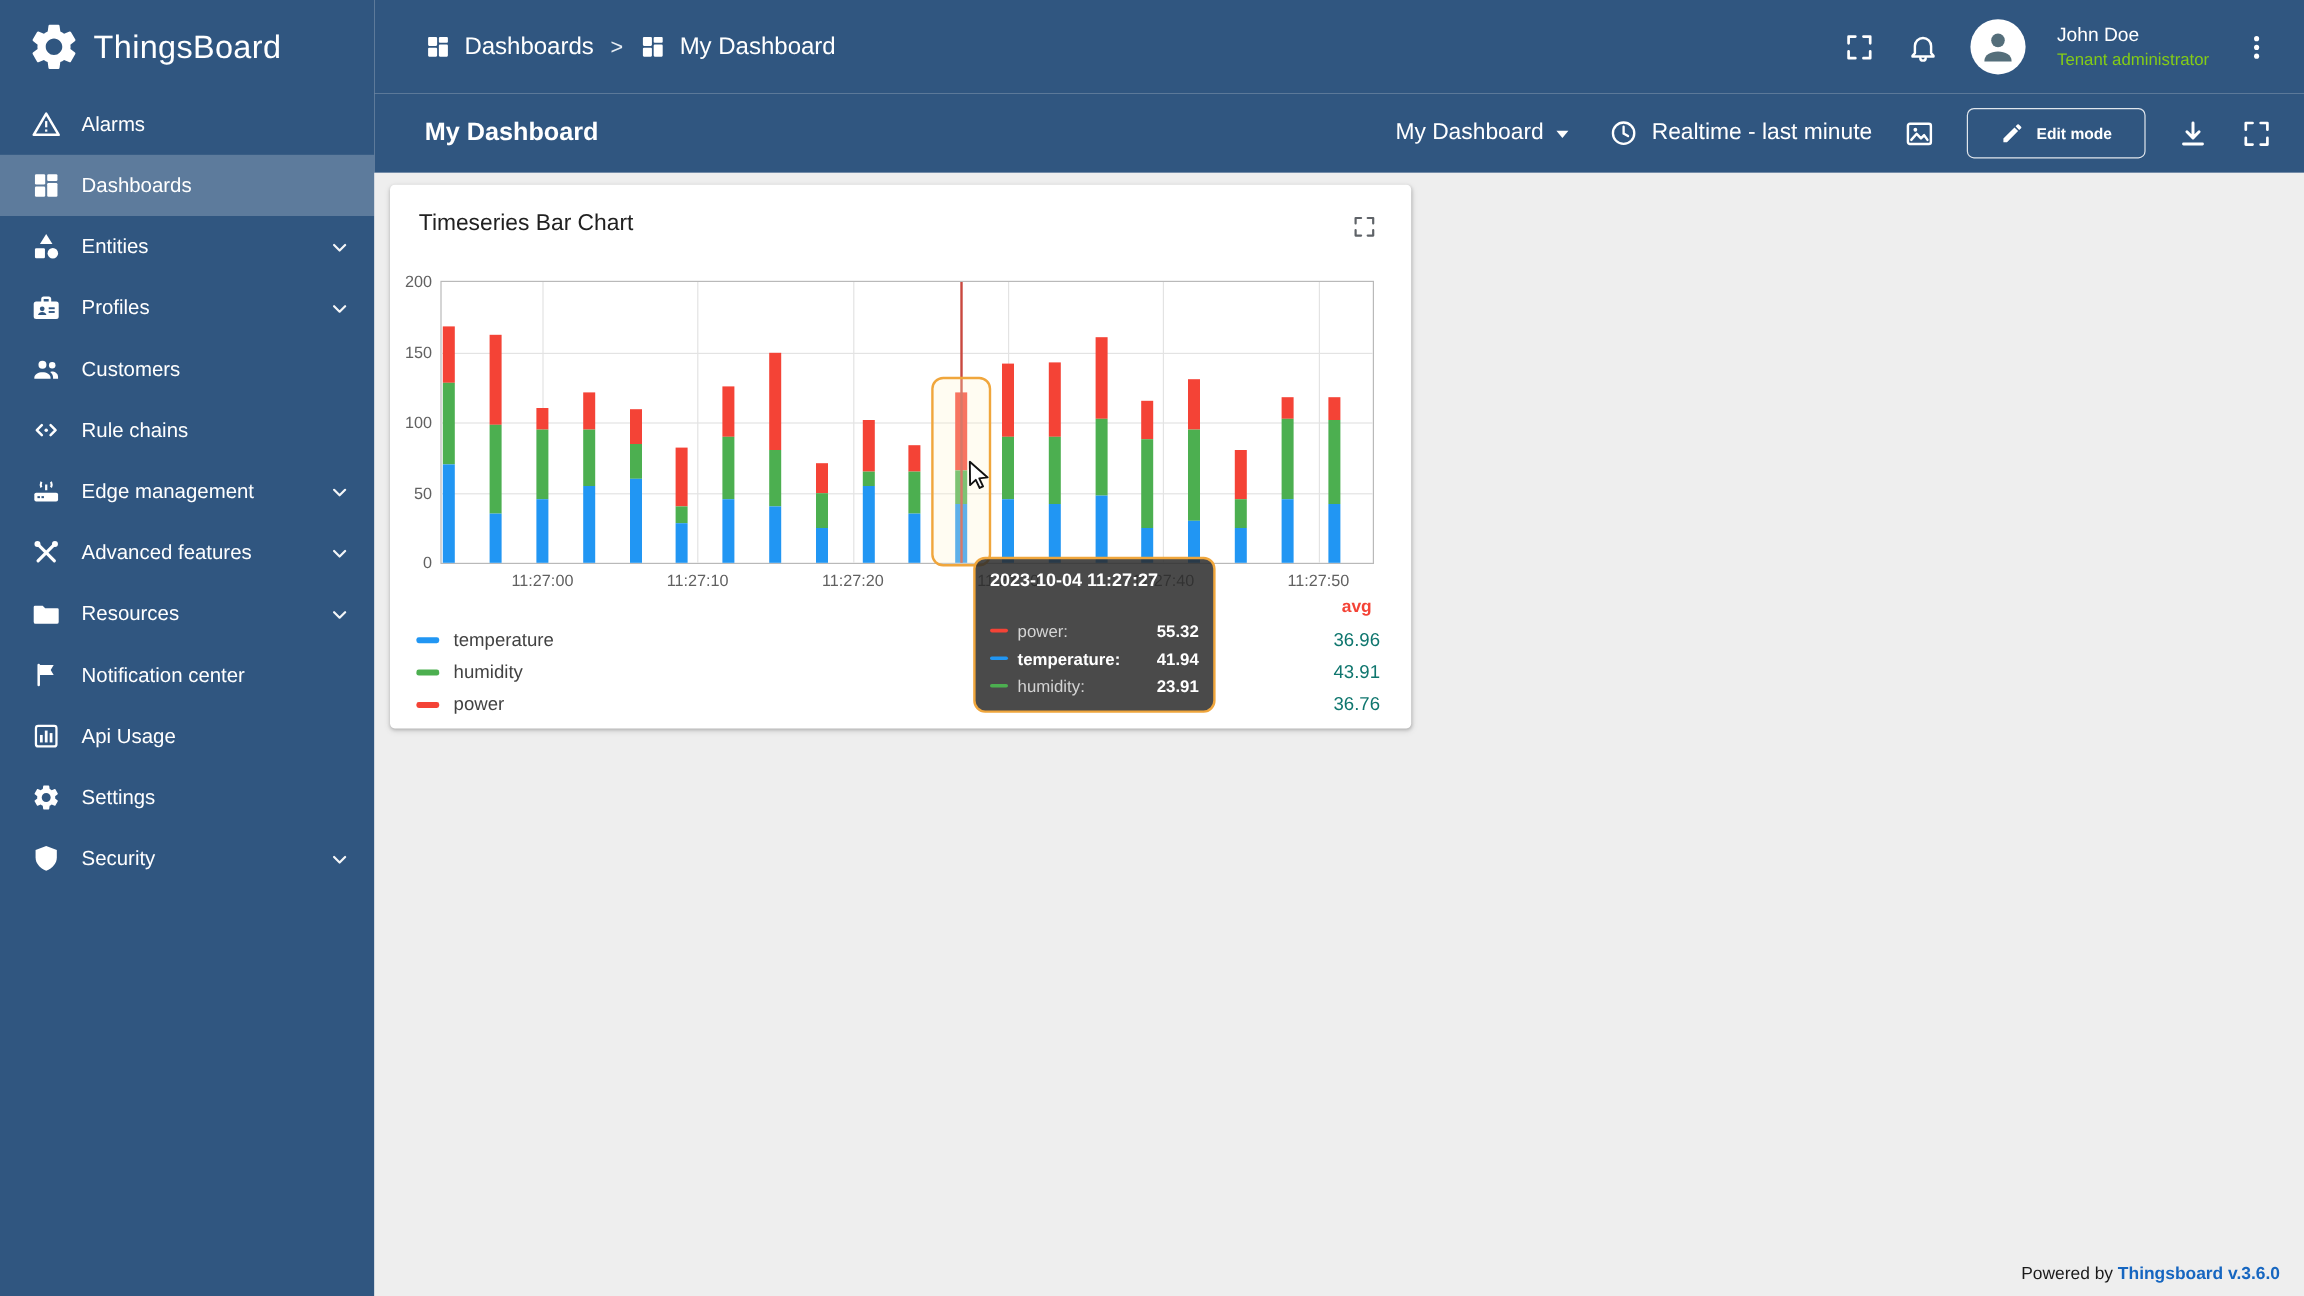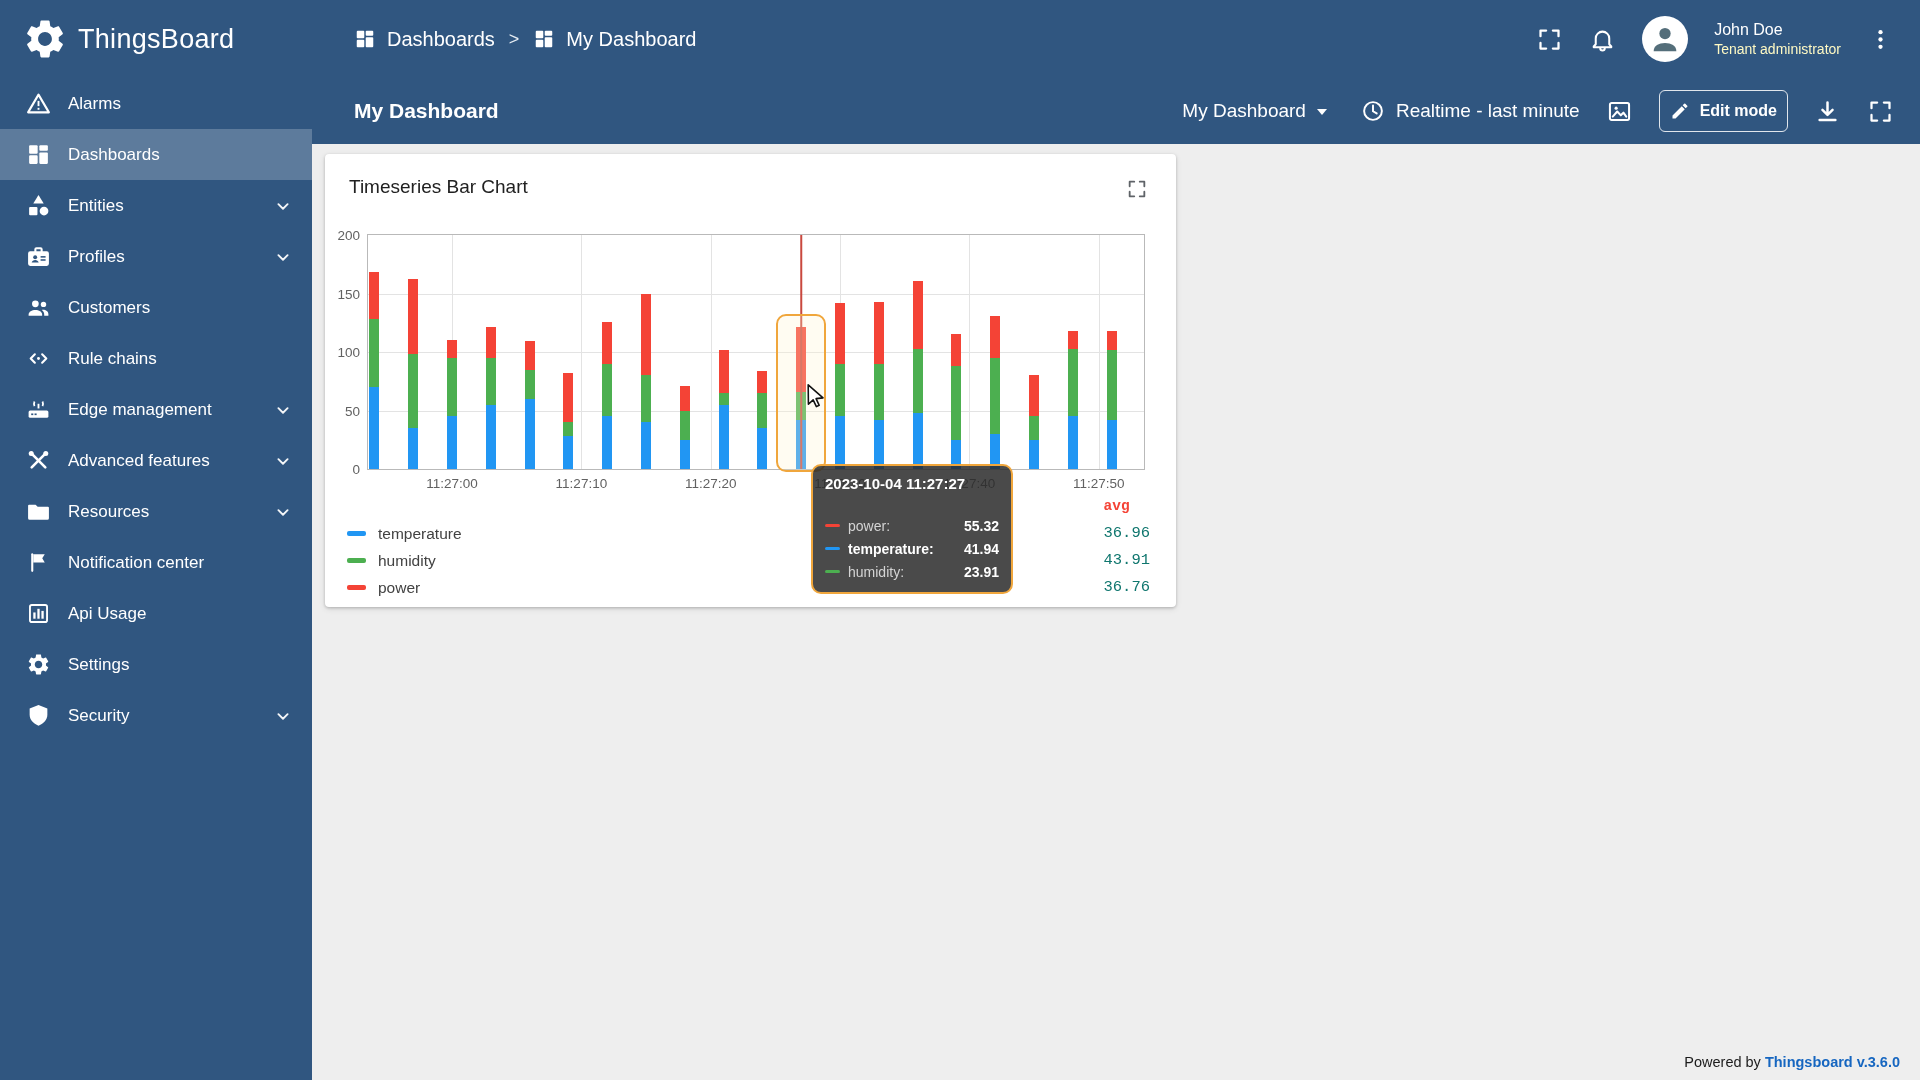--- a/index.html
+++ b/index.html
@@ -28,31 +28,31 @@
   .crumb .icon svg { width:22px; height:22px; display:block; }
   .crumb-sep { font-size:18px; color:#e8eef4; }
   .topbar-right { margin-left:auto; display:flex; align-items:center; gap:26px; }
   .icon-btn { background:none; border:none; color:#fff; cursor:pointer; }
   .icon-btn svg { width:27px; height:27px; display:block; }
   .avatar { width:46px; height:46px; border-radius:50%; background:#fff; color:#546e7a;
     display:flex; align-items:center; justify-content:center; cursor:pointer; }
   .avatar svg { width:34px; height:34px; display:block; }
   .user-text { line-height:1.35; }
   .user-name { font-size:16px; }
-  .user-role { font-size:14px; color:#fef9c3; }
+  .user-role { font-size:14px; color:#84cc16; }
 
   .subheader { height:66px; background:#305680; color:#fff; display:flex; align-items:center; padding:0 26px 0 42px; }
   .page-title { font-size:21px; font-weight:bold; }
   .sub-right { margin-left:auto; display:flex; align-items:center; gap:26px; }
   .select-like { display:flex; align-items:center; gap:4px; font-size:19px; cursor:pointer; }
   .select-like svg { width:24px; height:24px; display:block; }
   .timewin { display:flex; align-items:center; gap:10px; font-size:19px; cursor:pointer; }
   .timewin svg { width:26px; height:26px; display:block; }
   .edit-btn { display:flex; align-items:center; gap:10px; border:1px solid rgba(255,255,255,.85);
-    border-radius:6px; height:42px; padding:0 10px; font-size:16px; font-weight:bold;
+    border-radius:6px; height:42px; padding:0 27px; font-size:13px; font-weight:bold;
     background:transparent; color:#fff; cursor:pointer; font-family:inherit; }
   .edit-btn svg { width:20px; height:20px; display:block; }
 
   
   .content { flex:1; position:relative; background:#eeeeee; overflow:hidden; }
 
   .widget-card { position:absolute; left:13px; top:10px; width:851px; height:453px; background:#fff;
     border-radius:4px; box-shadow:0 1px 3px rgba(0,0,0,.2), 0 2px 6px rgba(0,0,0,.1); }
   .widget-title { position:absolute; left:24px; top:22px; font-size:19px; color:#212121; font-weight:500; }
   .widget-expand { position:absolute; right:28px; top:24px; color:#5f6368; background:none; border:none; cursor:pointer; }
@@ -76,21 +76,21 @@
   .tt-title { font-size:15px; font-weight:bold; margin-bottom:22px; white-space:nowrap; }
   .tt-row { display:flex; align-items:center; height:23px; font-size:14px; color:#d4d4d4; }
   .tt-dash { width:15px; height:3px; border-radius:2px; margin-right:8px; flex-shrink:0; }
   .tt-val { margin-left:auto; font-weight:bold; color:#fff; }
   .tt-row.bold { color:#fff; font-weight:bold; }
 
   .legend { position:absolute; left:22px; top:366px; }
   .lg-row { display:flex; align-items:center; height:27px; cursor:pointer; }
   .lg-key { width:19px; height:4.5px; border-radius:2px; margin-right:12px; }
   .lg-label { font-size:15.5px; color:#424242; }
-  .avg-col { position:absolute; right:26px; top:339px; text-align:left;font-family:Liberation Mono, monospace; }
+  .avg-col { position:absolute; right:26px; top:339px; text-align:center; }
   .avg-head { font-size:14.5px; font-weight:bold; color:#f44336; height:27px; line-height:27px; }
   .avg-val { font-size:15.5px; color:#0f766e; height:27px; line-height:27px; }
 
   .note-box { position:absolute; left:365px; top:599px; width:840px; background:#fcf3d3;
     border:2.5px solid #f0a63c; border-radius:8px; padding:11px 18px; font-size:23.5px;
     line-height:1.42; color:#121212; white-space:pre-line; }
 
   .footer { position:absolute; right:20px; bottom:10px; font-size:14.5px; color:#1b1b1b; }
   .footer b { color:#1666c0; cursor:pointer; }
 </style>

